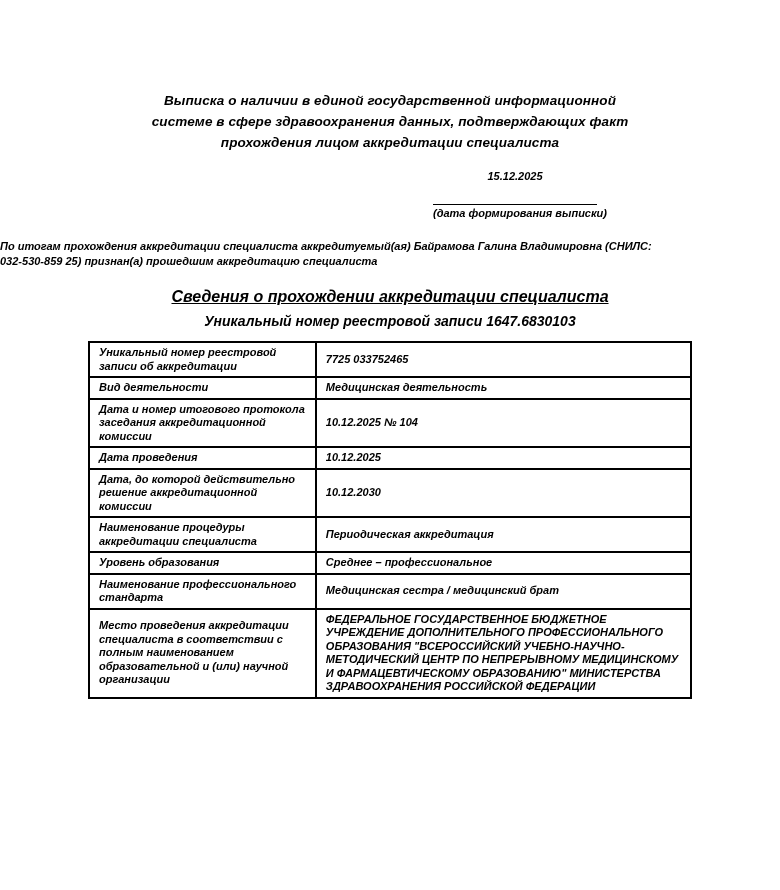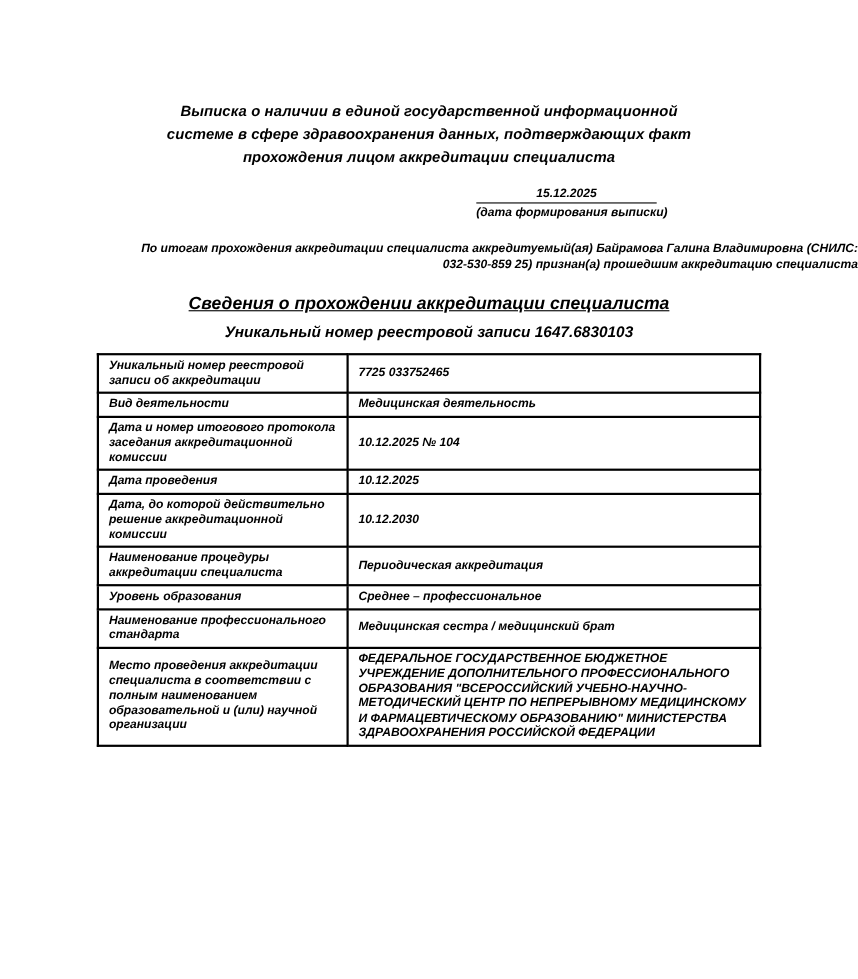--- a/index.html
+++ b/index.html
@@ -32,29 +32,29 @@
   }
   .date-block {
     width: 164px;
     margin: 17px 0 0 433px;
     text-align: center;
     font-size: 11px;
     line-height: 13px;
   }
   .date-value {
     border-bottom: 1.5px solid #000;
-    padding-bottom: 1px;
+    padding-bottom: 21px;
   }
   .date-caption {
     white-space: nowrap;
     padding-top: 2px;
   }
   .intro {
     margin-top: 19px;
-    text-align: right;
+    text-align: left;
     font-size: 11px;
     line-height: 15px;
   }
   .section-heading {
     margin-top: 21px;
     text-align: center;
     font-size: 16px;
     line-height: 13px;
     text-decoration: underline;
   }

